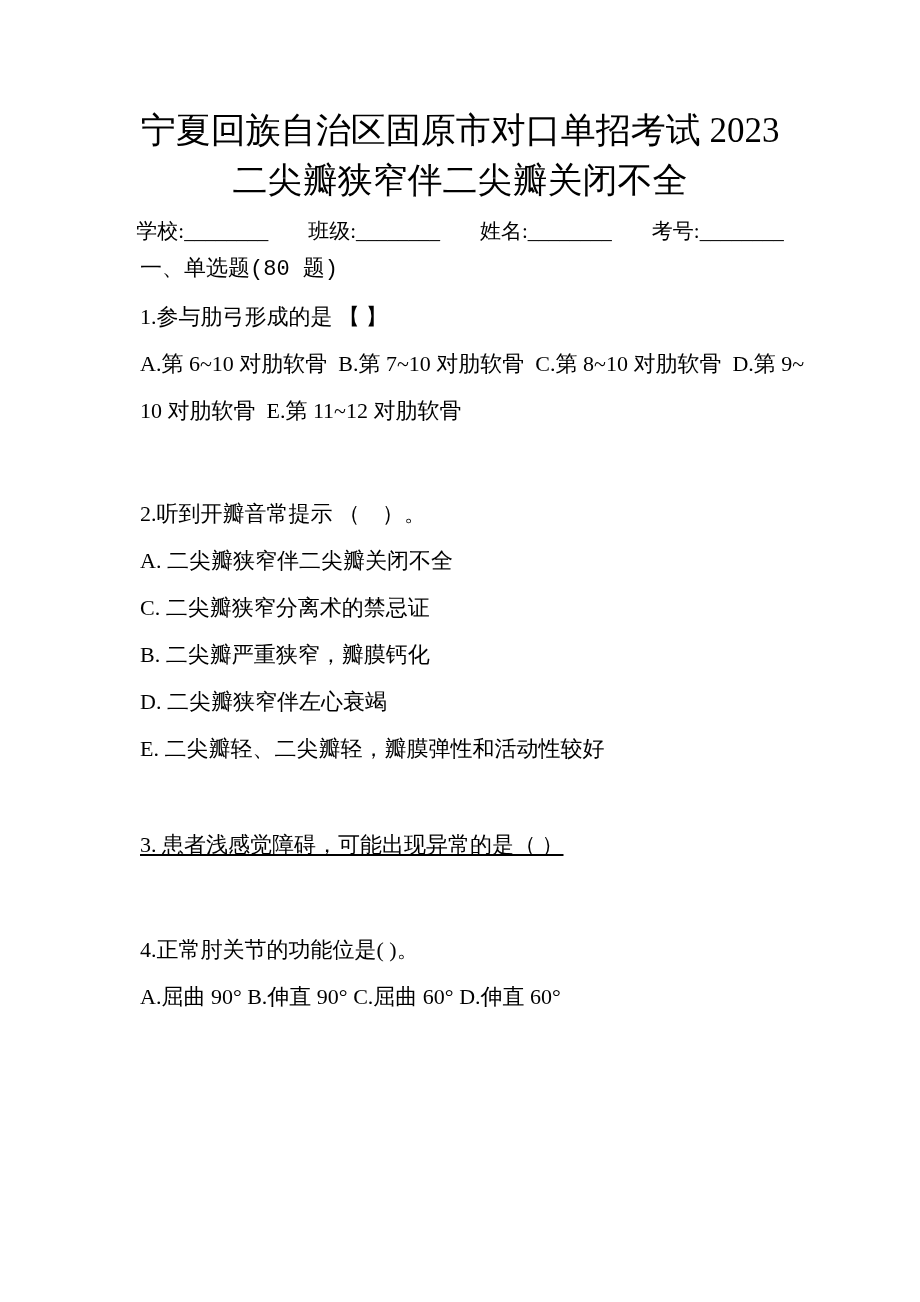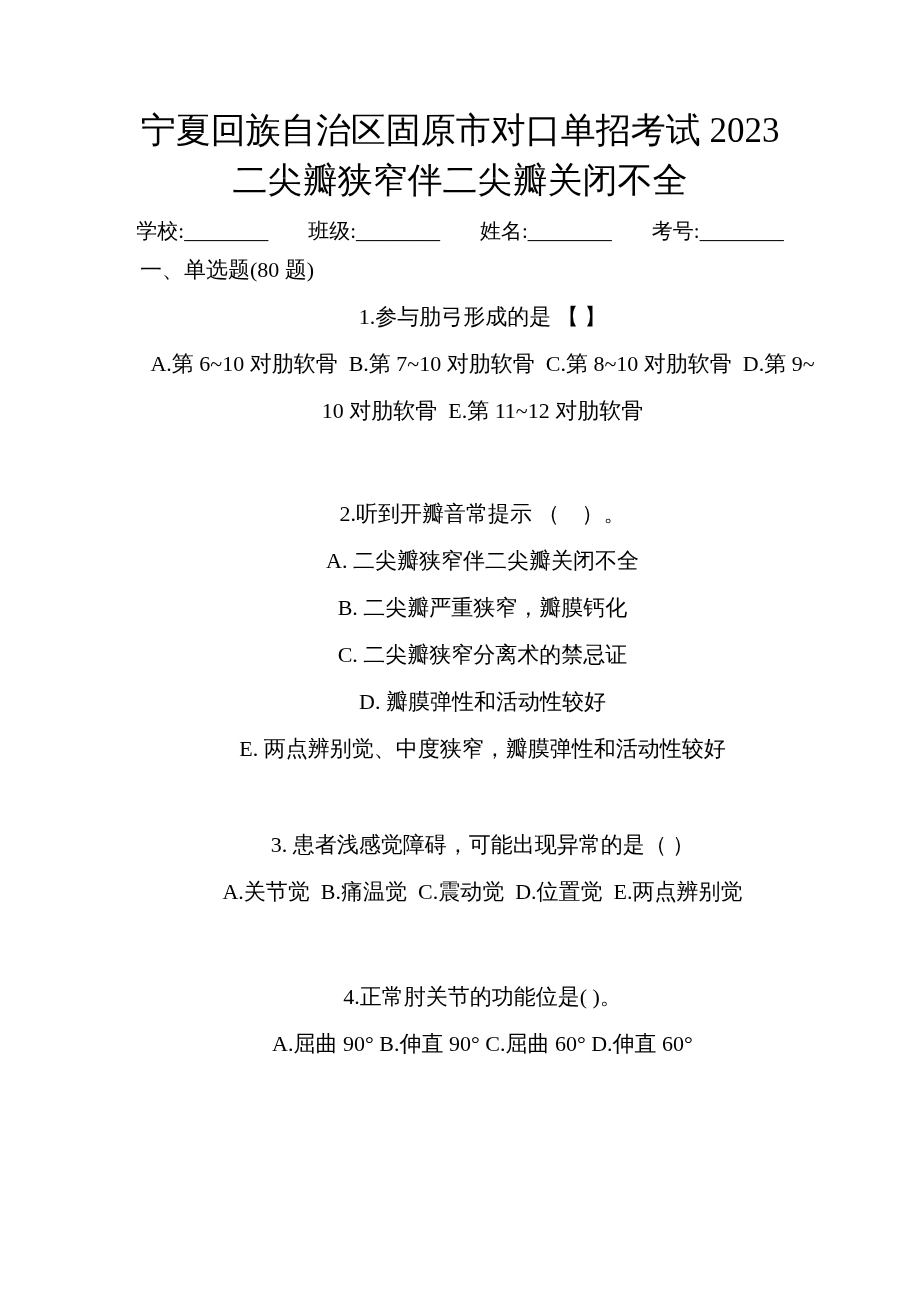--- a/index.html
+++ b/index.html
@@ -31,24 +31,24 @@
     font-size: 21px;
     line-height: 30px;
     white-space: pre;
   }
   .doc-body {
     margin: 0 95px 0 140px;
     font-size: 22px;
     line-height: 47px;
   }
   .doc-body p { margin: 0; white-space: pre-wrap; }
-  .section-heading { margin-top: 57px; }
-  .question { margin-top: 0; text-align: center; }
+  .section-heading { margin-top: 57px; font-family: Liberation Mono, monospace; }
+  .question { margin-top: 0; }
   .q2 { margin-top: 56px; font-family: Liberation Serif, serif; }
-  .q3 { margin-top: 49px; }
+  .q3 { margin-top: 49px; text-decoration: underline; }
   .q4 { margin-top: 58px; }
   .q5 { margin-top: 22px; }
 </style>
 </head>
 <body>
 
 <div class="page">
 
   <h1 class="title">
     <span class="title-line">宁夏回族自治区固原市对口单招考试 2023</span>
@@ -68,29 +68,28 @@
 
     <section class="question q1">
       <p>1.参与肋弓形成的是 【 】</p>
       <p>A.第 6~10 对肋软骨  B.第 7~10 对肋软骨  C.第 8~10 对肋软骨  D.第 9~</p>
       <p>10 对肋软骨  E.第 11~12 对肋软骨</p>
     </section>
 
     <section class="question q2">
       <p>2.听到开瓣音常提示 （    ）。</p>
       <p>A. 二尖瓣狭窄伴二尖瓣关闭不全</p>
+      <p>C. 二尖瓣狭窄分离术的禁忌证</p>
       <p>B. 二尖瓣严重狭窄，瓣膜钙化</p>
-      <p>C. 二尖瓣狭窄分离术的禁忌证</p>
-      <p>D. 瓣膜弹性和活动性较好</p>
-      <p>E. 两点辨别觉、中度狭窄，瓣膜弹性和活动性较好</p>
+      <p>D. 二尖瓣狭窄伴左心衰竭</p>
+      <p>E. 二尖瓣轻、二尖瓣轻，瓣膜弹性和活动性较好</p>
     </section>
 
     <section class="question q3">
       <p>3. 患者浅感觉障碍，可能出现异常的是（ ）</p>
-      <p>A.关节觉  B.痛温觉  C.震动觉  D.位置觉  E.两点辨别觉</p>
     </section>
 
     <section class="question q4">
       <p>4.正常肘关节的功能位是( )。</p>
       <p>A.屈曲 90° B.伸直 90° C.屈曲 60° D.伸直 60°</p>
     </section>
 
 
   </main>
 </div>

